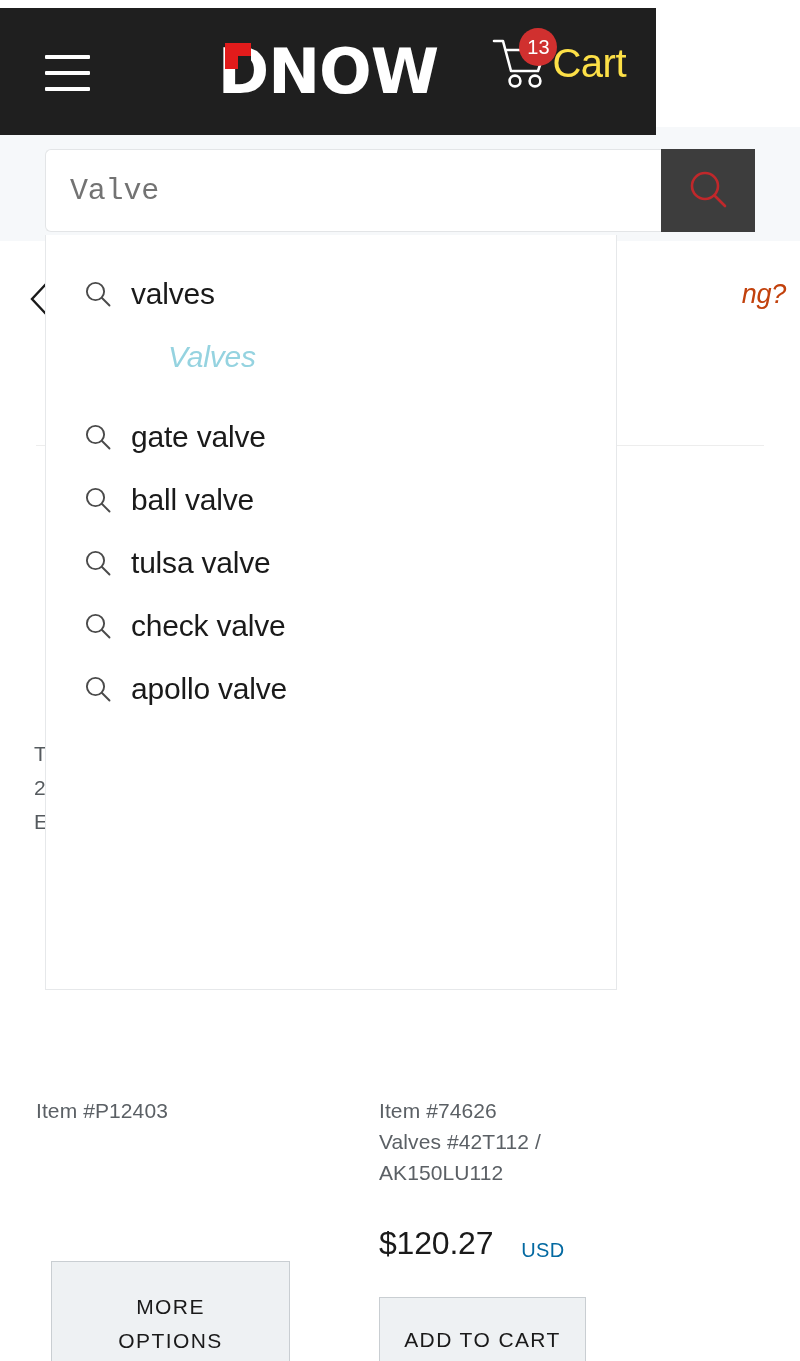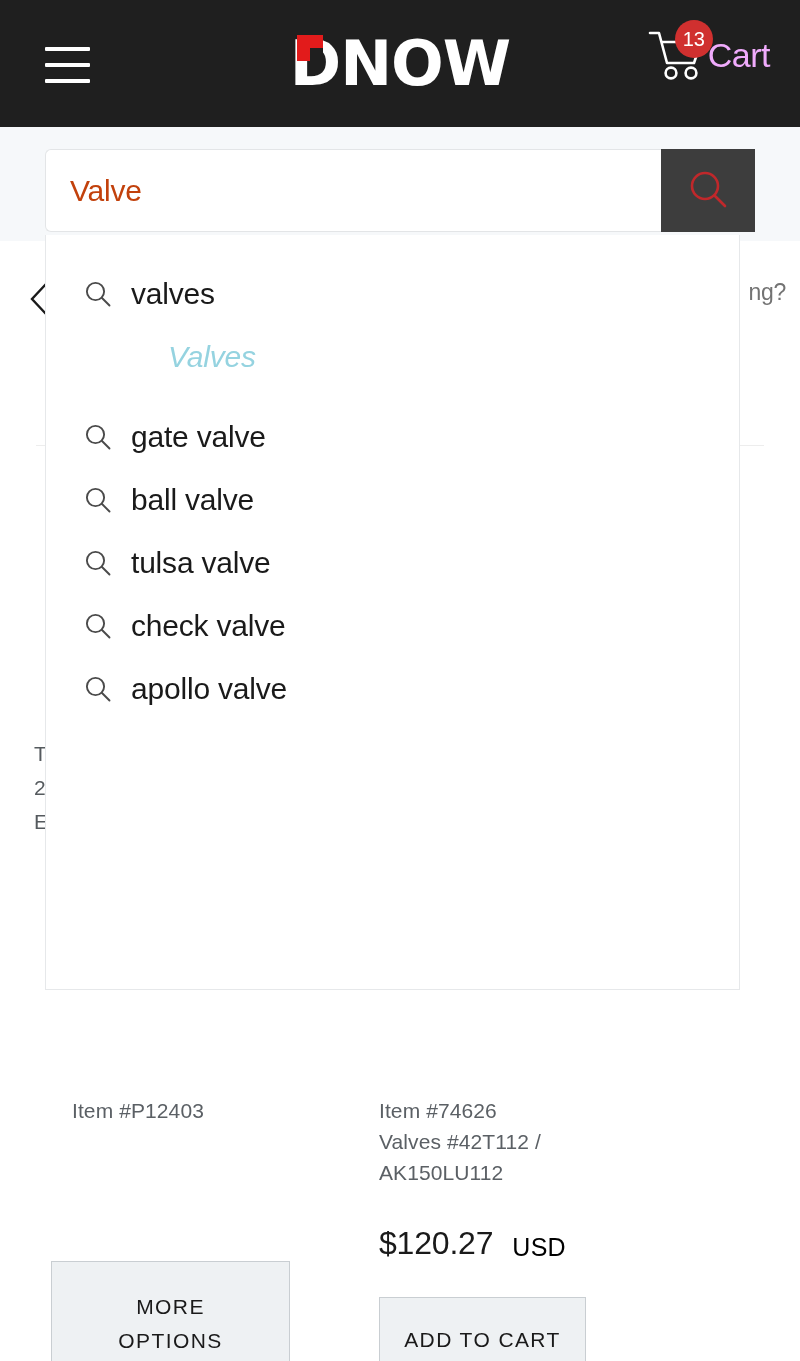--- a/index.html
+++ b/index.html
@@ -20,22 +20,22 @@
     position: relative;
     width: 800px;
     height: 1361px;
     background: #ffffff;
     overflow: hidden;
   }
 
   
   .header {
     position: absolute;
-    top: 0; left: 0;
-    width: 800px;
+    top: 8px; left: 0;
+    width: 656px;
     height: 127px;
     background: #1f1f1f;
     display: flex;
     align-items: center;
     z-index: 40;
   }
 
   .hamburger {
     position: absolute;
     left: 45px;
@@ -118,22 +118,22 @@
     background: #d0302f;
     color: #ffffff;
     font-size: 20px;
     font-weight: 400;
     display: flex;
     align-items: center;
     justify-content: center;
     z-index: 3;
   }
   .cart-label {
-    color: #f0abfc;
-    font-size: 34px;
+    color: #fde047;
+    font-size: 40px;
     line-height: 40px;
     letter-spacing: -0.5px;
   }
 
   
   .content {
     position: absolute;
     top: 127px; left: 0;
     width: 800px;
     height: 1234px;
@@ -157,26 +157,27 @@
     width: 22px;
     height: 34px;
     z-index: 8;
     cursor: pointer;
   }
 
   .help-link {
     position: absolute;
     right: 14px;
     top: 152px;
-    font-size: 23px;
-    color: #737373;
+    font-size: 27px;
+    color: #c2410c;
     letter-spacing: -0.3px;
     z-index: 8;
     white-space: nowrap;
     cursor: pointer;
+    font-style: italic;
   }
 
   .hr-1 {
     position: absolute;
     left: 36px;
     top: 318px;
     width: 728px;
     height: 1px;
     background: #ededed;
   }
@@ -193,39 +194,39 @@
   }
 
   
   .meta {
     position: absolute;
     font-size: 21px;
     line-height: 31px;
     color: #5b6065;
     letter-spacing: 0.1px;
   }
-  .meta-left  { left: 36px; top: 968px; margin-left: 36px; }
+  .meta-left  { left: 36px; top: 968px; }
   .meta-right { left: 379px; top: 968px; }
 
   .price-row {
     position: absolute;
     left: 379px;
     top: 1098px;
     display: flex;
     align-items: flex-end;
   }
   .price {
     font-size: 32px;
     color: #1a1a1a;
     letter-spacing: -0.2px;
   }
   .price-currency {
-    font-size: 25px;
-    color: #000000;
-    margin-left: 19px;
+    font-size: 20px;
+    color: #0369a1;
+    margin-left: 28px;
     letter-spacing: 0.3px;
   }
 
   .btn {
     position: absolute;
     background: #eef1f3;
     border: 1px solid #c9ced2;
     color: #1a1a1a;
     font-size: 21px;
     letter-spacing: 1.4px;
@@ -261,44 +262,44 @@
     height: 83px;
     display: flex;
   }
   .search-input {
     width: 628px;
     height: 83px;
     border: 1px solid #e3e5e7;
     border-right: none;
     border-radius: 6px 0 0 6px;
     background: #ffffff;
-    font-family: Liberation Sans, sans-serif;
+    font-family: Liberation Mono, monospace;
     font-size: 30px;
-    color: #c2410c;
+    color: #737373;
     padding: 4px 24px;
     outline: none;
     letter-spacing: -0.2px;
   }
   .search-btn {
     width: 96px;
     height: 83px;
     background: #3d3d3d;
     border: none;
     display: flex;
     align-items: center;
     justify-content: center;
     cursor: pointer;
   }
 
   
   .suggest {
     position: absolute;
     left: 45px;
     top: 108px;
-    width: 695px;
+    width: 572px;
     height: 755px;
     background: #ffffff;
     border: 1px solid #e6e8ea;
     border-top: none;
     z-index: 35;
   }
 
   .suggest-row {
     display: flex;
     align-items: center;

